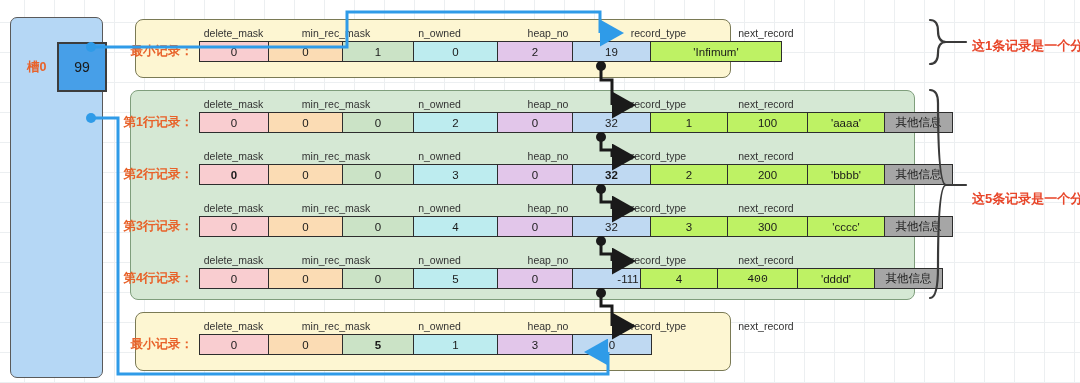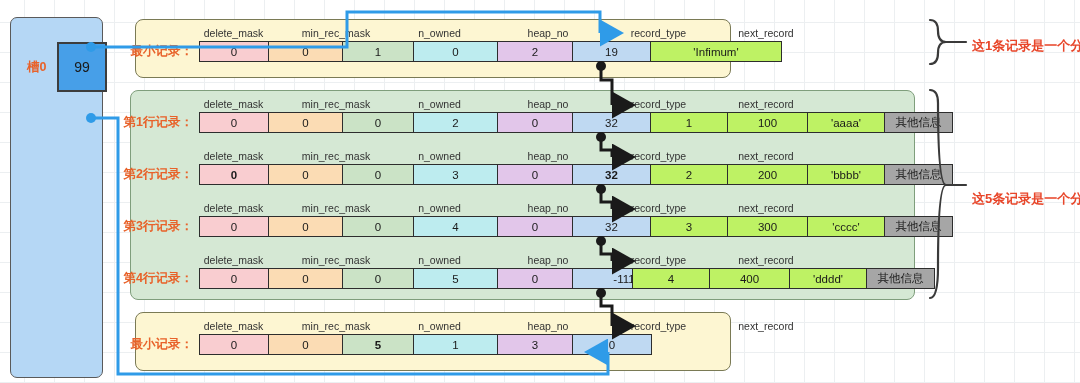--- a/index.html
+++ b/index.html
@@ -198,23 +198,23 @@
           <span style="width: 84px;">heap_no</span>
           <span style="width: 75px;">record_type</span>
           <span style="width: 78px;">next_record</span>
         </div>
         <div class="cells">
           <div class="c delete_mask" style="width: 69px;">0</div>
           <div class="c min_rec_mask" style="width: 74px;">0</div>
           <div class="c n_owned" style="width: 71px;">0</div>
           <div class="c heap_no" style="width: 84px;">5</div>
           <div class="c record_type" style="width: 75px;">0</div>
-          <div class="c next_record" style="width: 60px; padding-left: 43px;">-111</div>
+          <div class="c next_record" style="width: 68px; padding-left: 43px;">-111</div>
           <div class="c data" style="width: 77px;">4</div>
-          <div class="c data" style="width: 80px;">400</div>
+          <div class="c data" style="width: 80px; font-family: Liberation Mono, monospace;">400</div>
           <div class="c data" style="width: 77px;">'dddd'</div>
           <div class="c other" style="width: 67px;">其他信息</div>
         </div>
       </div>
       <div class="record" style="left: 199px; top: 334px;">
         <div class="rec-label">最小记录：</div>
         <div class="hdr">
           <span style="width: 69px;">delete_mask</span>
           <span style="width: 74px;">min_rec_mask</span>
           <span style="width: 71px;">n_owned</span>

